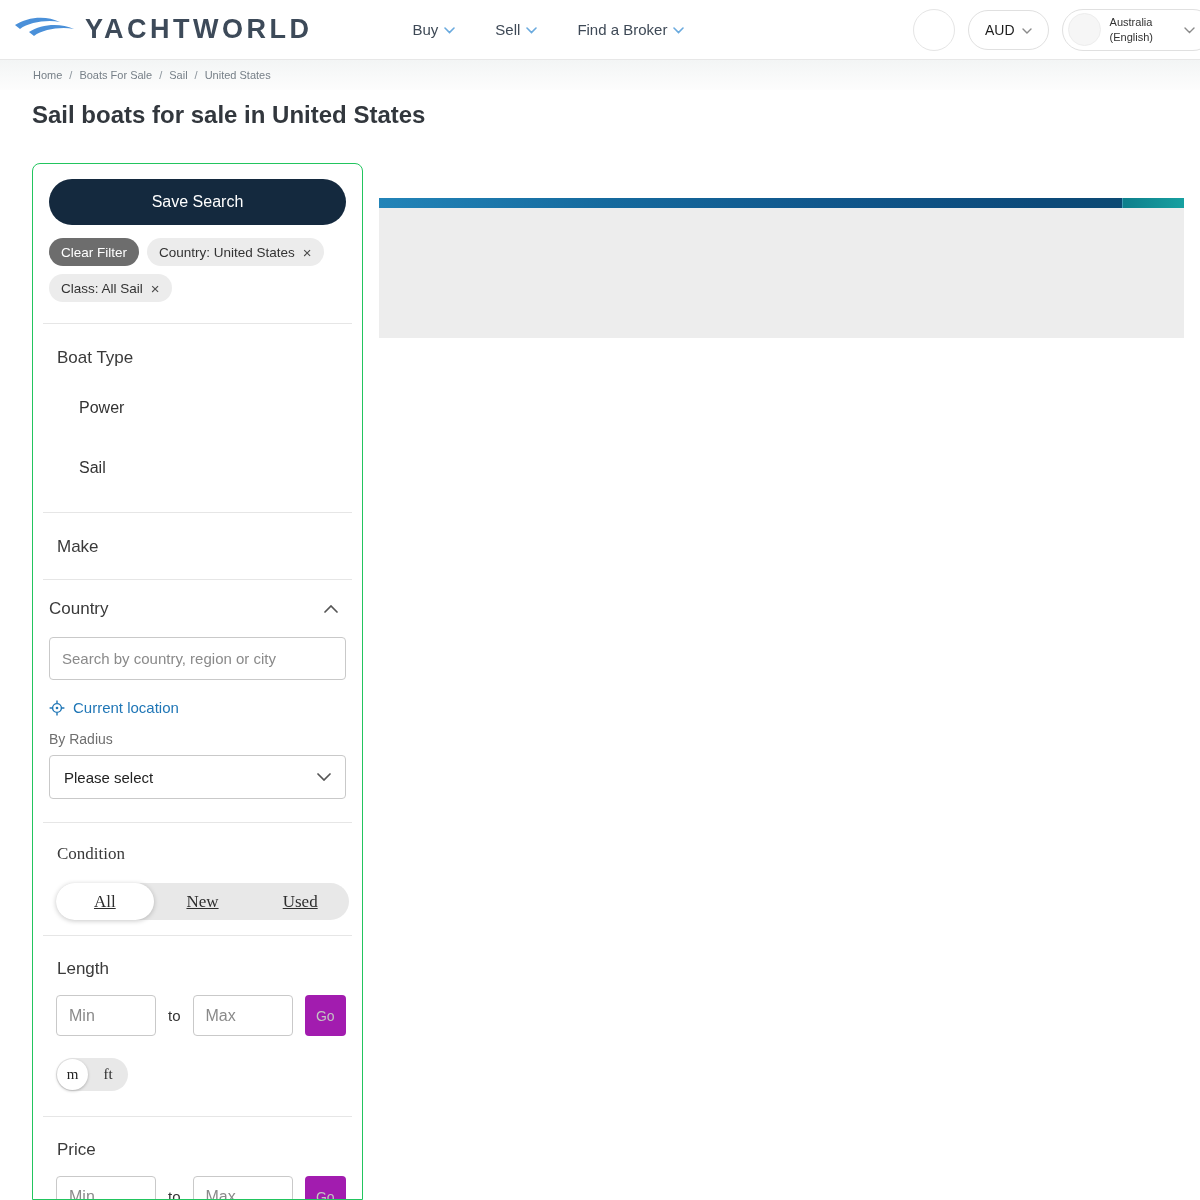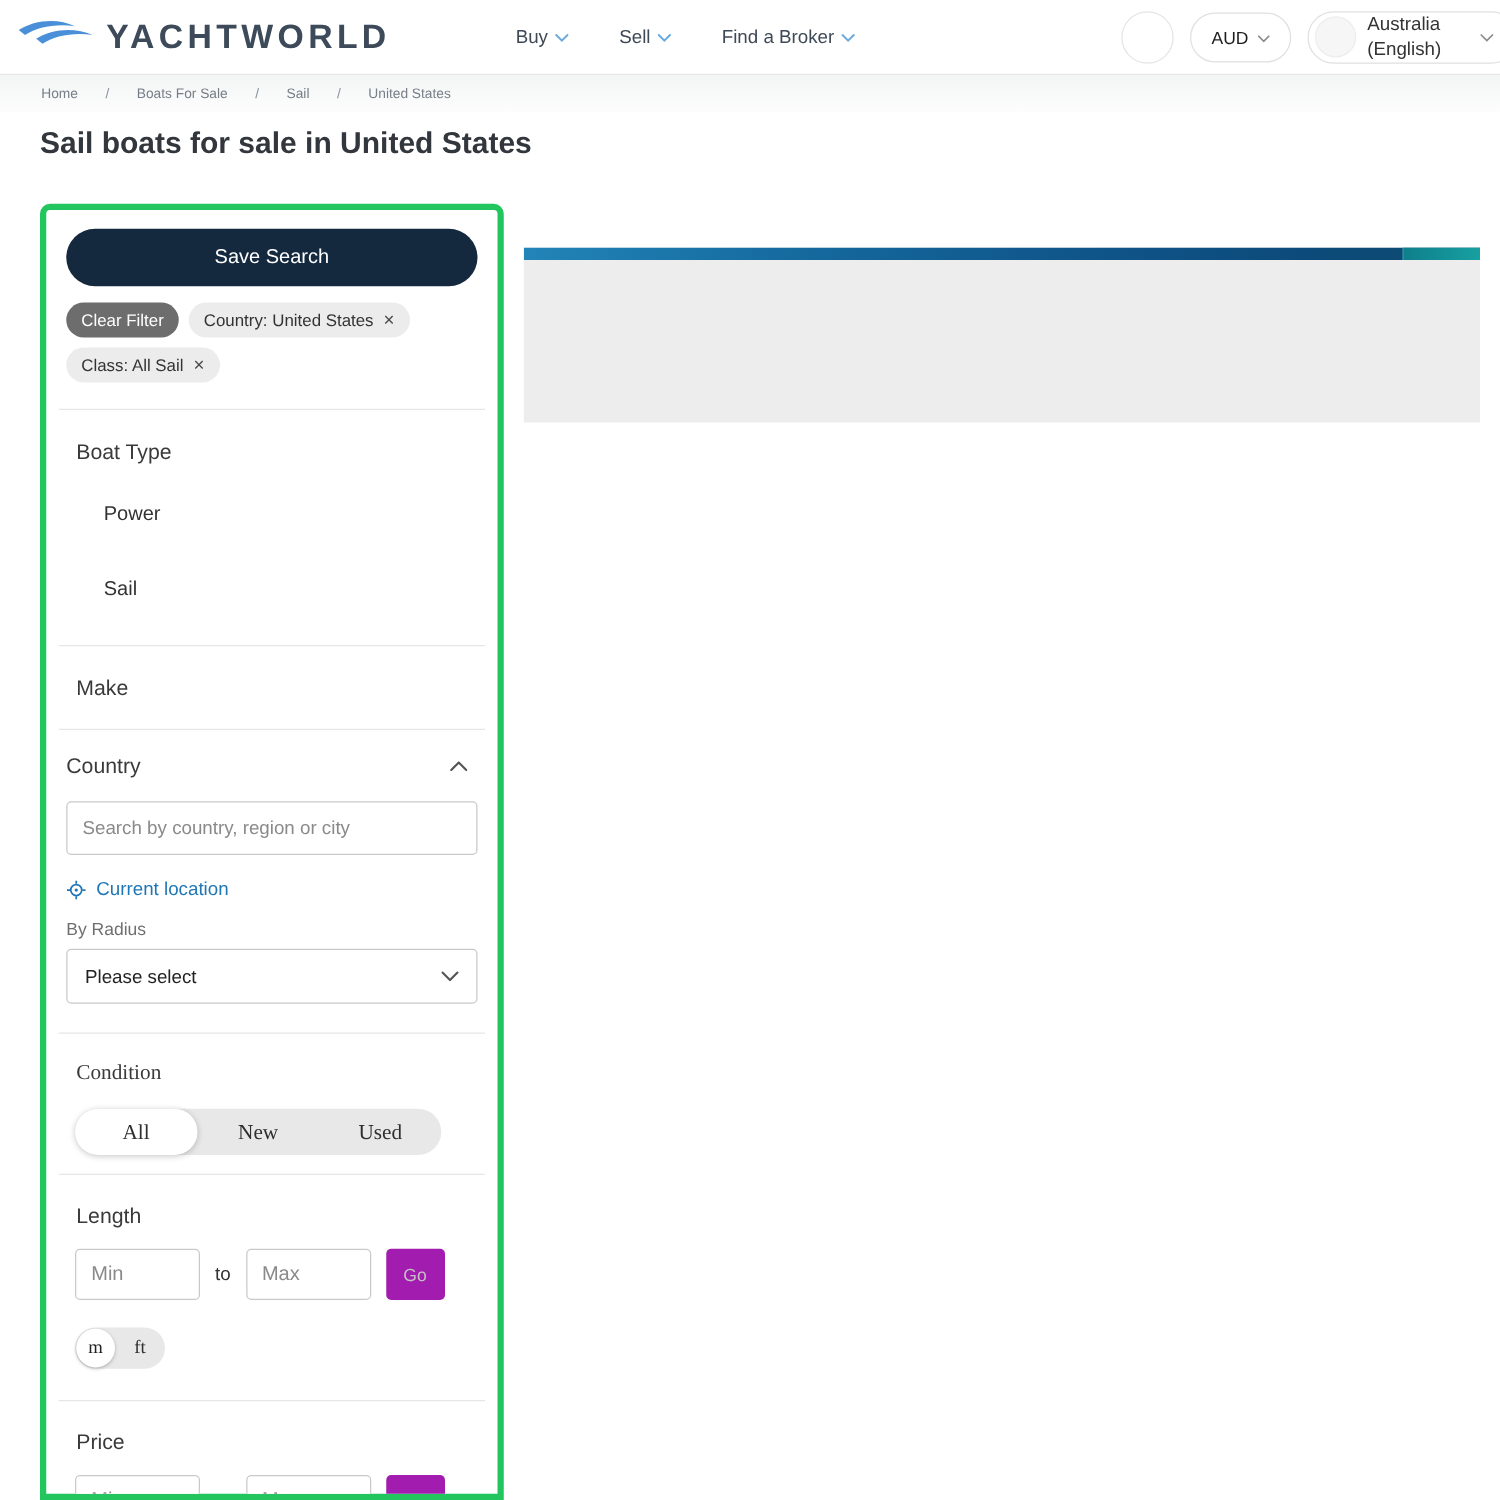--- a/index.html
+++ b/index.html
@@ -44,46 +44,46 @@
   .currency-pill svg, .locale-pill svg { color: #8a8a8a; margin-top: 2px; }
   .locale-pill {
     height: 42px; border: 1px solid #e0e0e0; border-radius: 21px;
     display: flex; align-items: center; gap: 9px; padding: 0 18px 0 5px;
     margin-right: -14px; cursor: pointer; background: #fff;
   }
   .locale-circle {
     width: 33px; height: 33px; border-radius: 50%;
     background: #f6f6f6; border: 1px solid #ededed;
   }
-  .locale-text { font-size: 15px; color: #333; line-height: 1.3; }
+  .locale-text { font-size: 11px; color: #333; line-height: 1.3; }
   .locale-pill svg { margin-left: 22px; }
 
   
   .breadcrumb {
-    height: 30px; display: flex; align-items: center; gap: 22px;
+    height: 30px; display: flex; align-items: center; gap: 7px;
     padding-left: 33px; font-size: 11px; color: #767f87;
     background: linear-gradient(#f3f5f5, #fdfdfd);
   }
   .crumb { cursor: pointer; }
   .crumb-sep { color: #8a939b; }
 
   
   .page-title {
     margin: 10px 0 0 32px;
     font-size: 24px; font-weight: bold; color: #32373d;
     line-height: 30px;
   }
 
   
   .content { display: flex; align-items: flex-start; margin-top: 33px; padding-left: 32px; }
 
   
   .sidebar {
-    width: 371px; flex-shrink: 0; height: 1037px;
-    background: #fff; border: 5px solid #22c55e;
+    width: 331px; flex-shrink: 0; height: 1037px;
+    background: #fff; border: 1px solid #22c55e;
     border-radius: 8px 8px 0 0;
     padding: 15px 16px 0; overflow: hidden;
   }
   .save-search {
     width: 100%; height: 46px; border: none; border-radius: 23px;
     background: #14293e; color: #fff; font-size: 16px;
     font-family: "Liberation Sans", sans-serif; cursor: pointer;
   }
   .chips { display: flex; flex-wrap: wrap; gap: 8px; margin-top: 13px; }
   .chip {
@@ -130,21 +130,21 @@
   .radius-select svg { color: #555; }
 
   .mt-cond { margin-top: 21px; font-family: Liberation Serif, serif; }
   .seg-toggle {
     margin: 19px 0 0 7px; width: 293px; height: 37px;
     background: #e8e8e8; border-radius: 19px; display: flex;
   }
   .seg {
     flex: 1; display: flex; align-items: center; justify-content: center;
     font-family: "Liberation Serif", serif; font-size: 17px; color: #2e2e2e;
-    cursor: pointer; border-radius: 19px;
+    cursor: pointer; border-radius: 19px; text-decoration: underline;
   }
   .seg-active { background: #fff; box-shadow: 0 1px 5px rgba(0,0,0,0.22); }
 
   .mt-len { margin-top: 23px; }
   .range-row { display: flex; align-items: center; margin: 16px 0 0 7px; }
   .range-input {
     width: 100px; height: 41px; border: 1px solid #c9c9c9; border-radius: 4px;
     padding: 0 12px; font-size: 16px; color: #333; outline: none;
     font-family: "Liberation Sans", sans-serif;
   }

